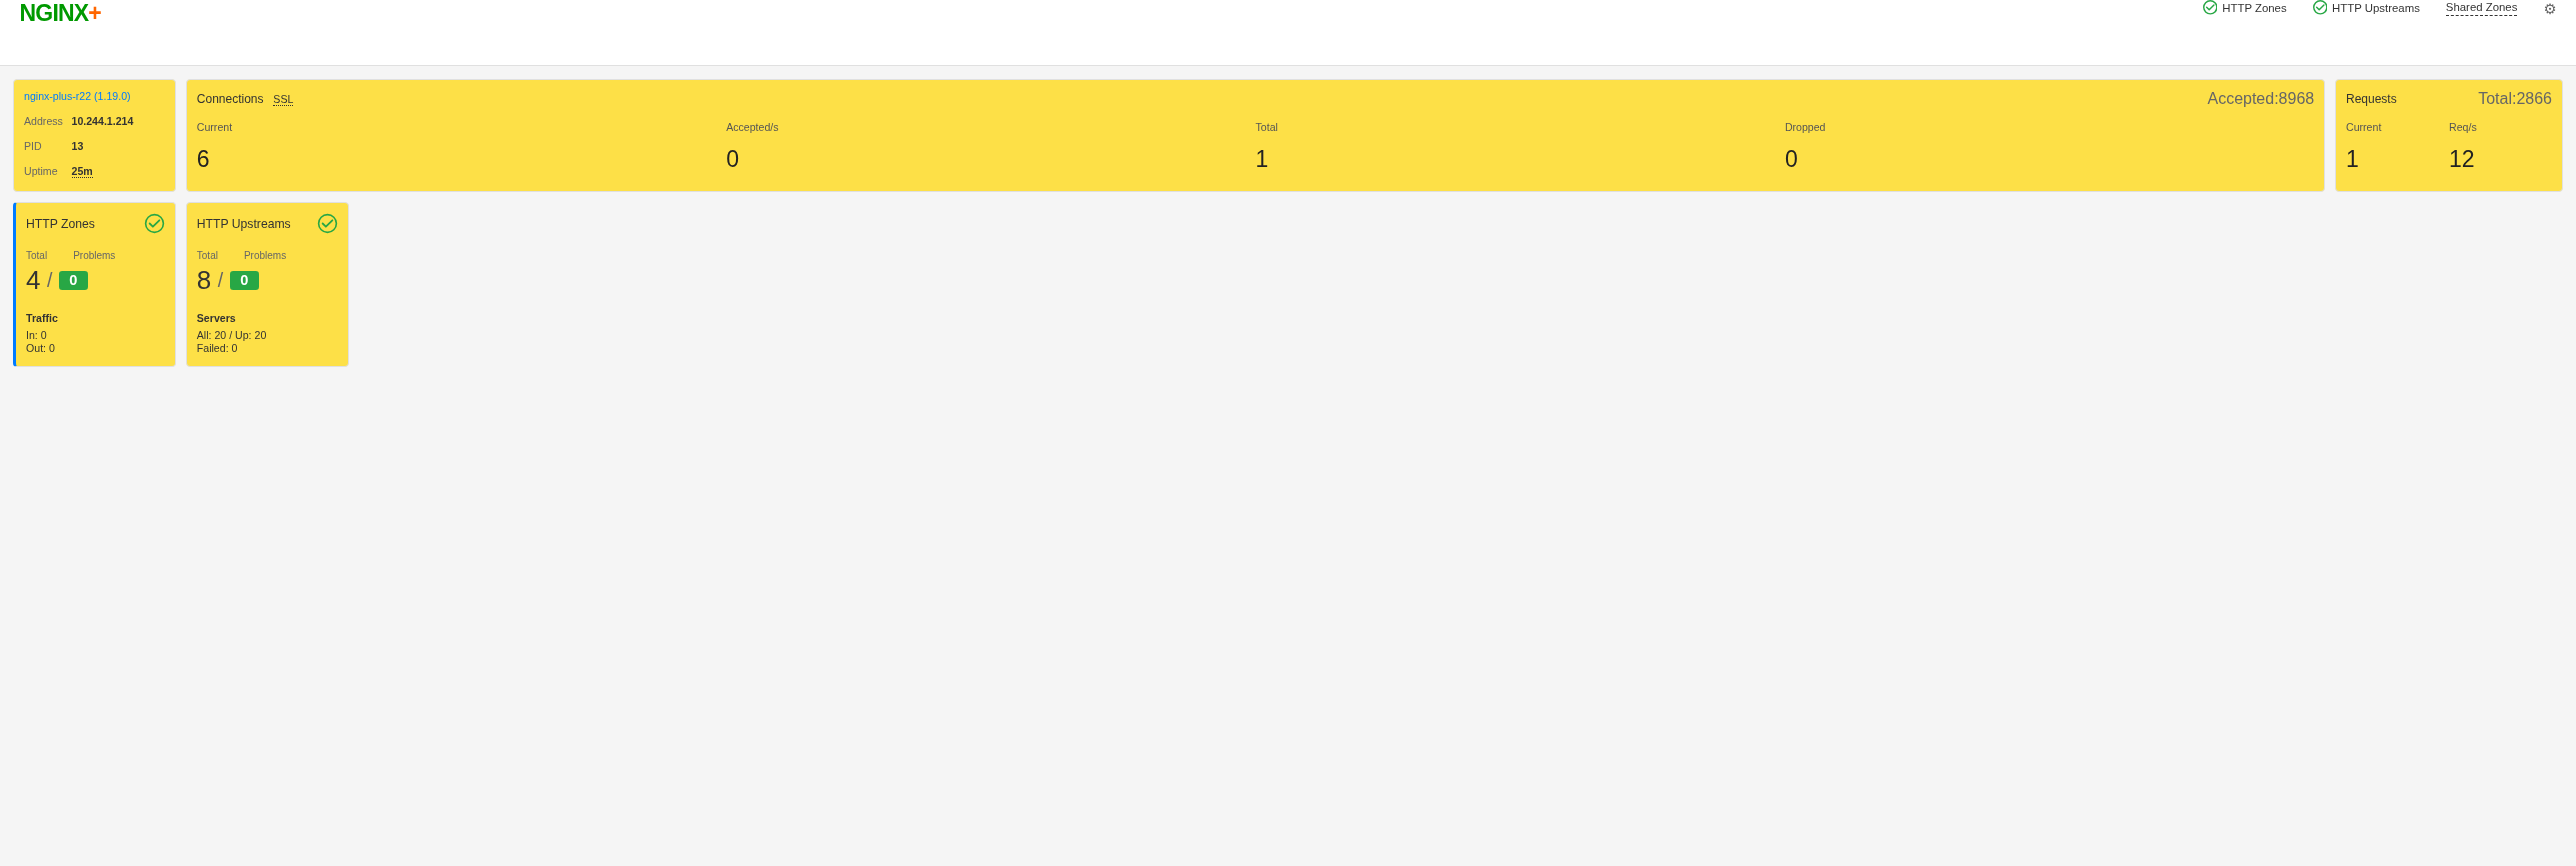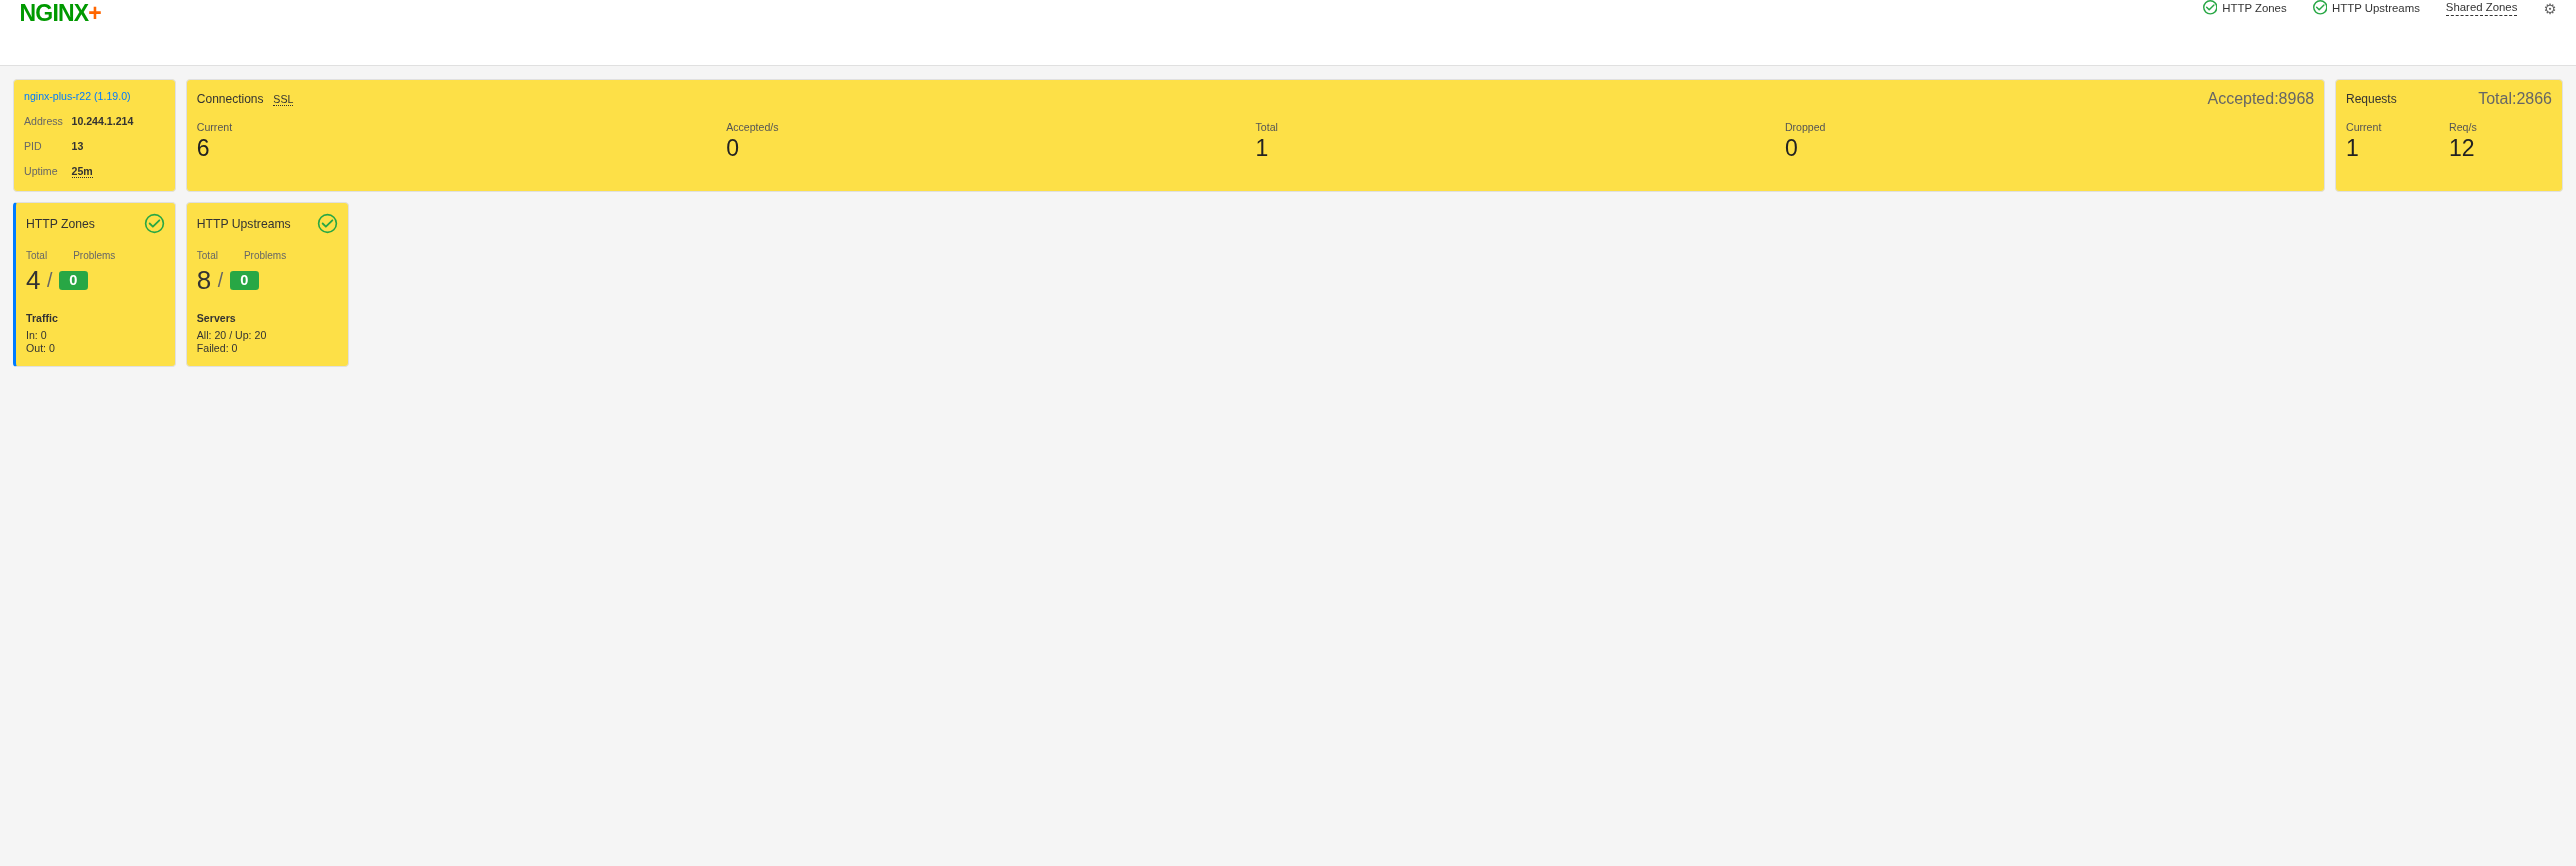--- a/index.html
+++ b/index.html
@@ -148,21 +148,21 @@
     }
 
     .metrics-row {
       display: flex;
       gap: 0;
     }
     .metric-item {
       flex: 1;
       display: flex;
       flex-direction: column;
-      gap: 2px;
+      gap: 13px;
     }
     .metric-label {
       font-size: 10.6px;
       color: #555;
     }
     .metric-value {
       font-size: 23px;
       font-weight: 300;
       color: #222;
     }

